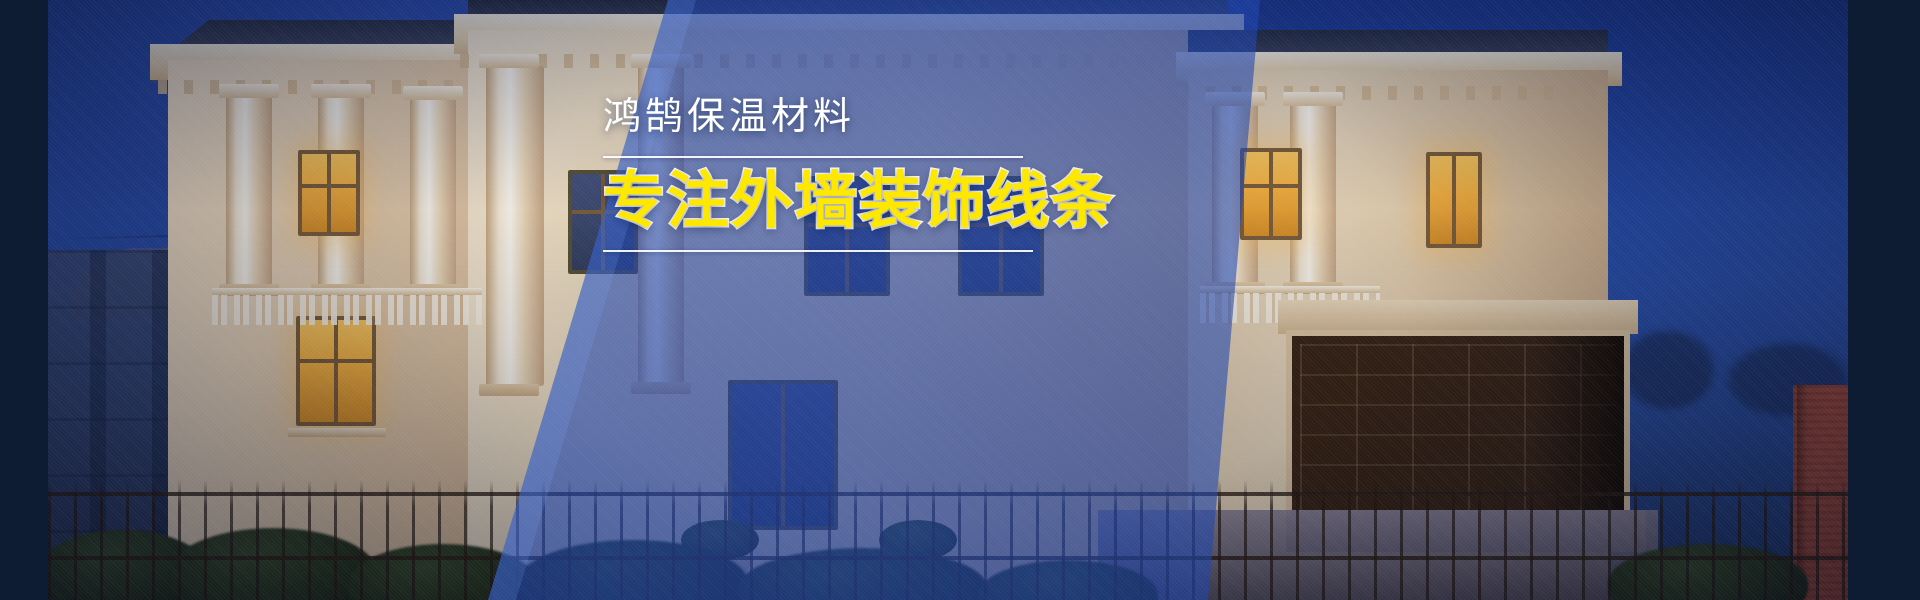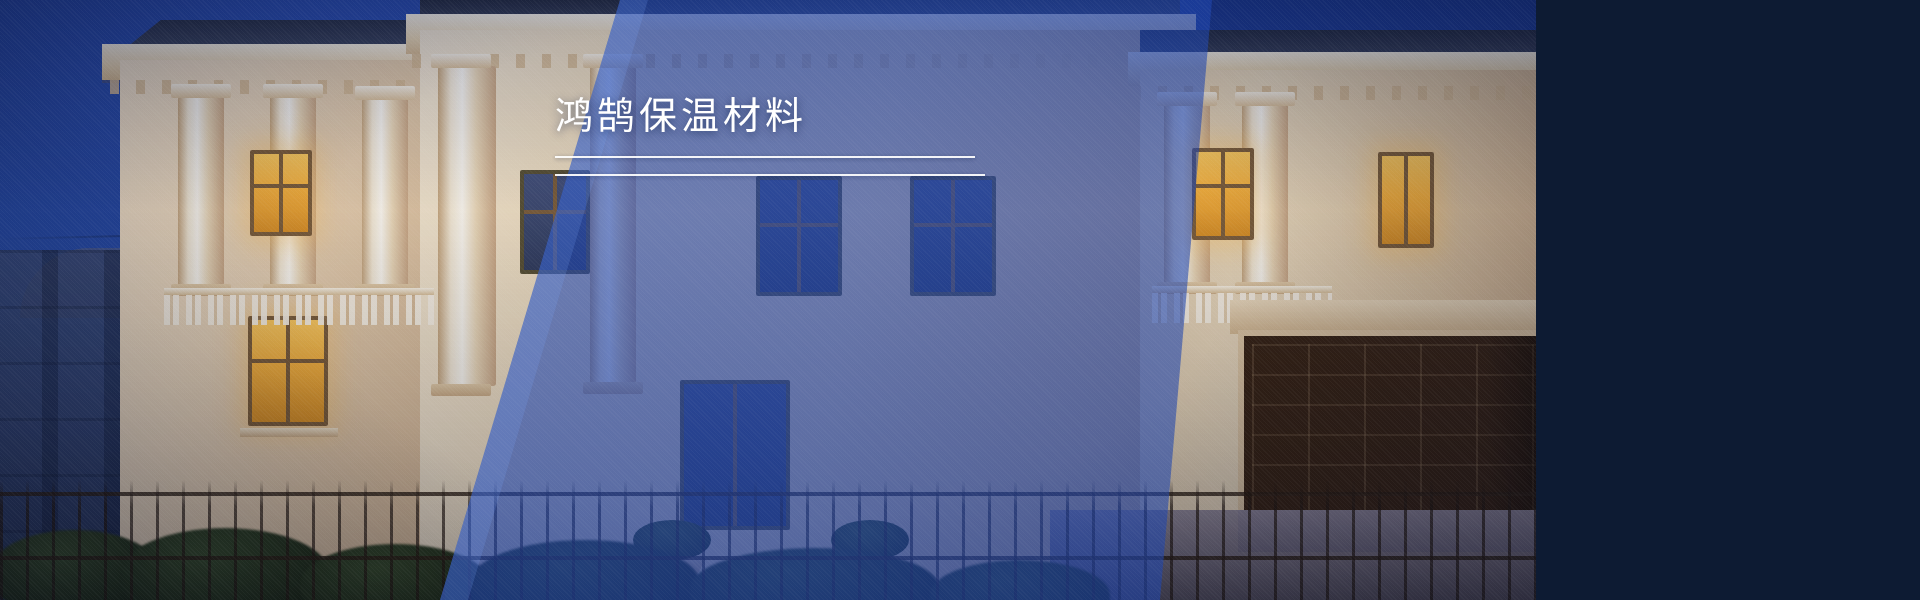--- a/index.html
+++ b/index.html
@@ -1,25 +1,26 @@
 <!DOCTYPE html>
 <html lang="zh-CN"><head>
 <meta charset="utf-8">
 <title>Banner</title>
 <style>
   html,body{margin:0;padding:0;background:#0d1b33;}
   *{box-sizing:border-box;}
 
   .banner{
     position:relative;
-    width:1536px;
+    width:1800px;
     height:600px;
     overflow:hidden;
     font-family:"Liberation Sans","DejaVu Sans",sans-serif;
     background:#be185d;
+    margin-left:48px;
   }
 
   
   .photo{position:absolute;inset:0;overflow:hidden;}
 
   
   .sky{
     position:absolute;inset:0;
     background:
       radial-gradient(ellipse 900px 420px at 22% 10%, #2f55b4 0%, #2749a1 40%, rgba(29,56,128,0) 72%),
@@ -407,20 +408,21 @@
   <div class="panel"></div>
   <div class="panel-edge"></div>
 
   <div class="content">
 
     <div class="brand">鸿鹄保温材料</div>
 
     <div class="rule rule-top"></div>
 
     <div class="headline">
+      <span class="l2">专注外墙装饰线条</span>
     </div>
 
     <div class="rule rule-bot"></div>
 
   </div>
 
   <div class="texture"></div>
 </div>
 
 </body></html>

